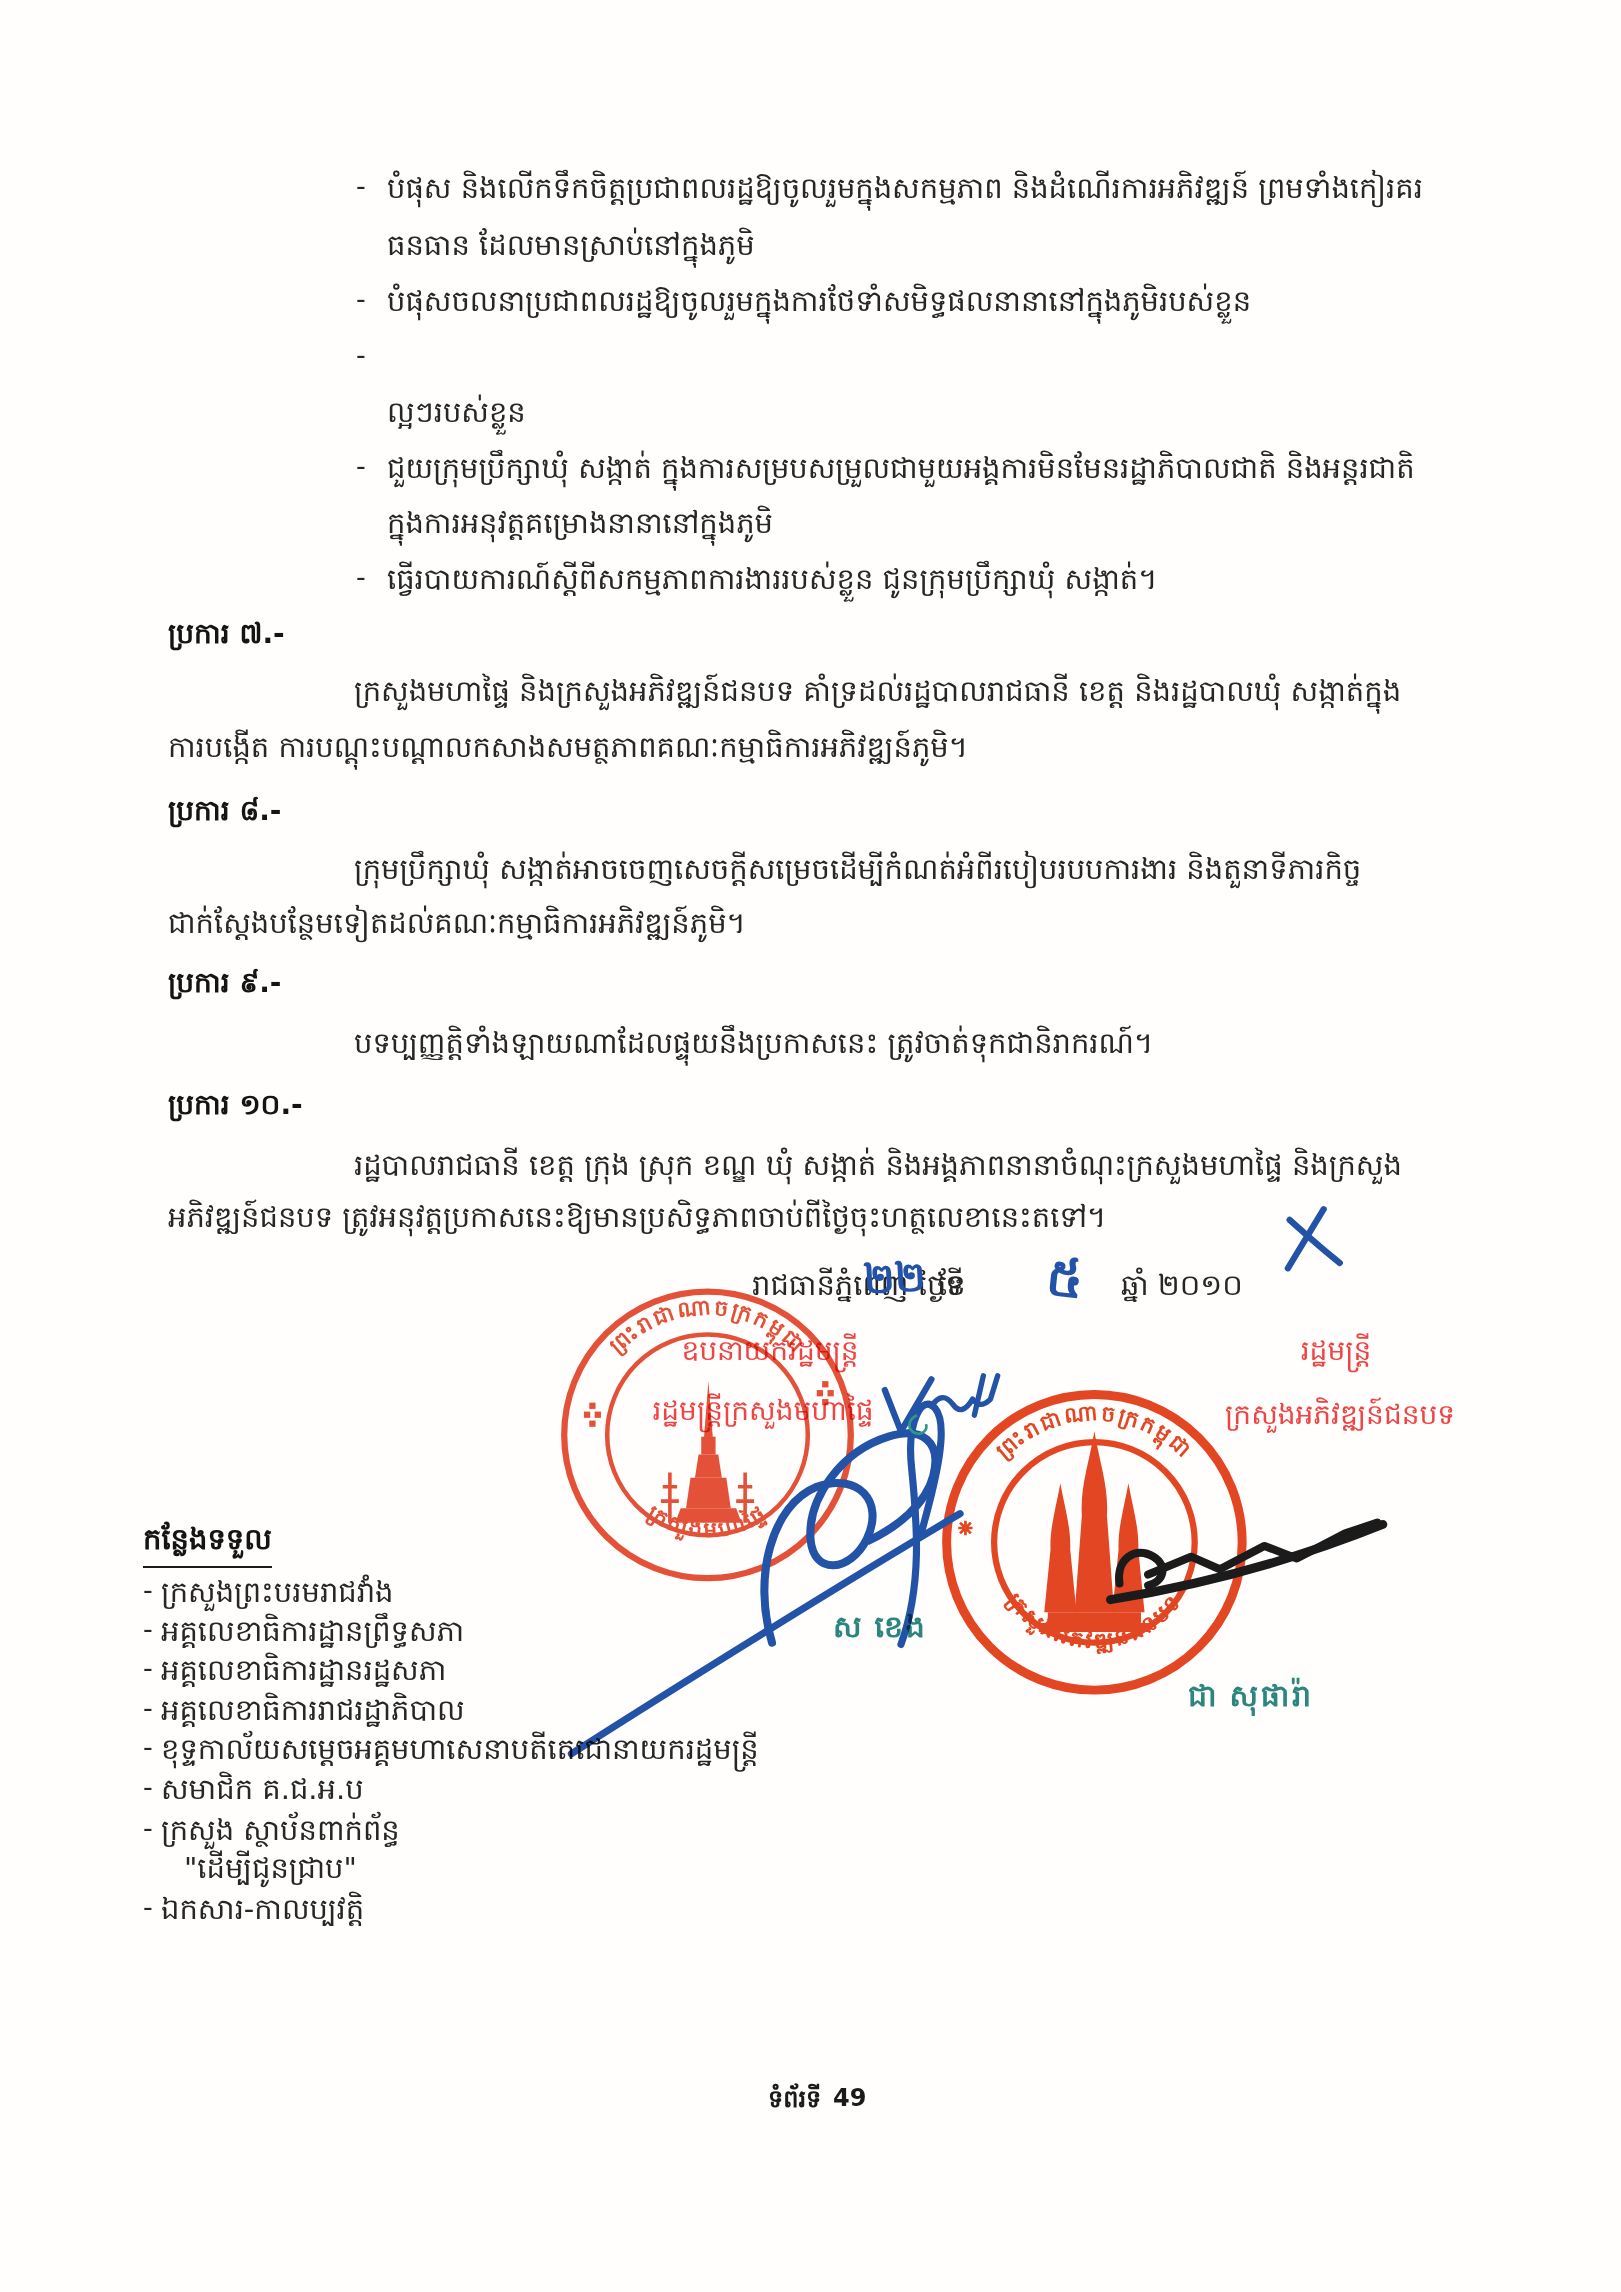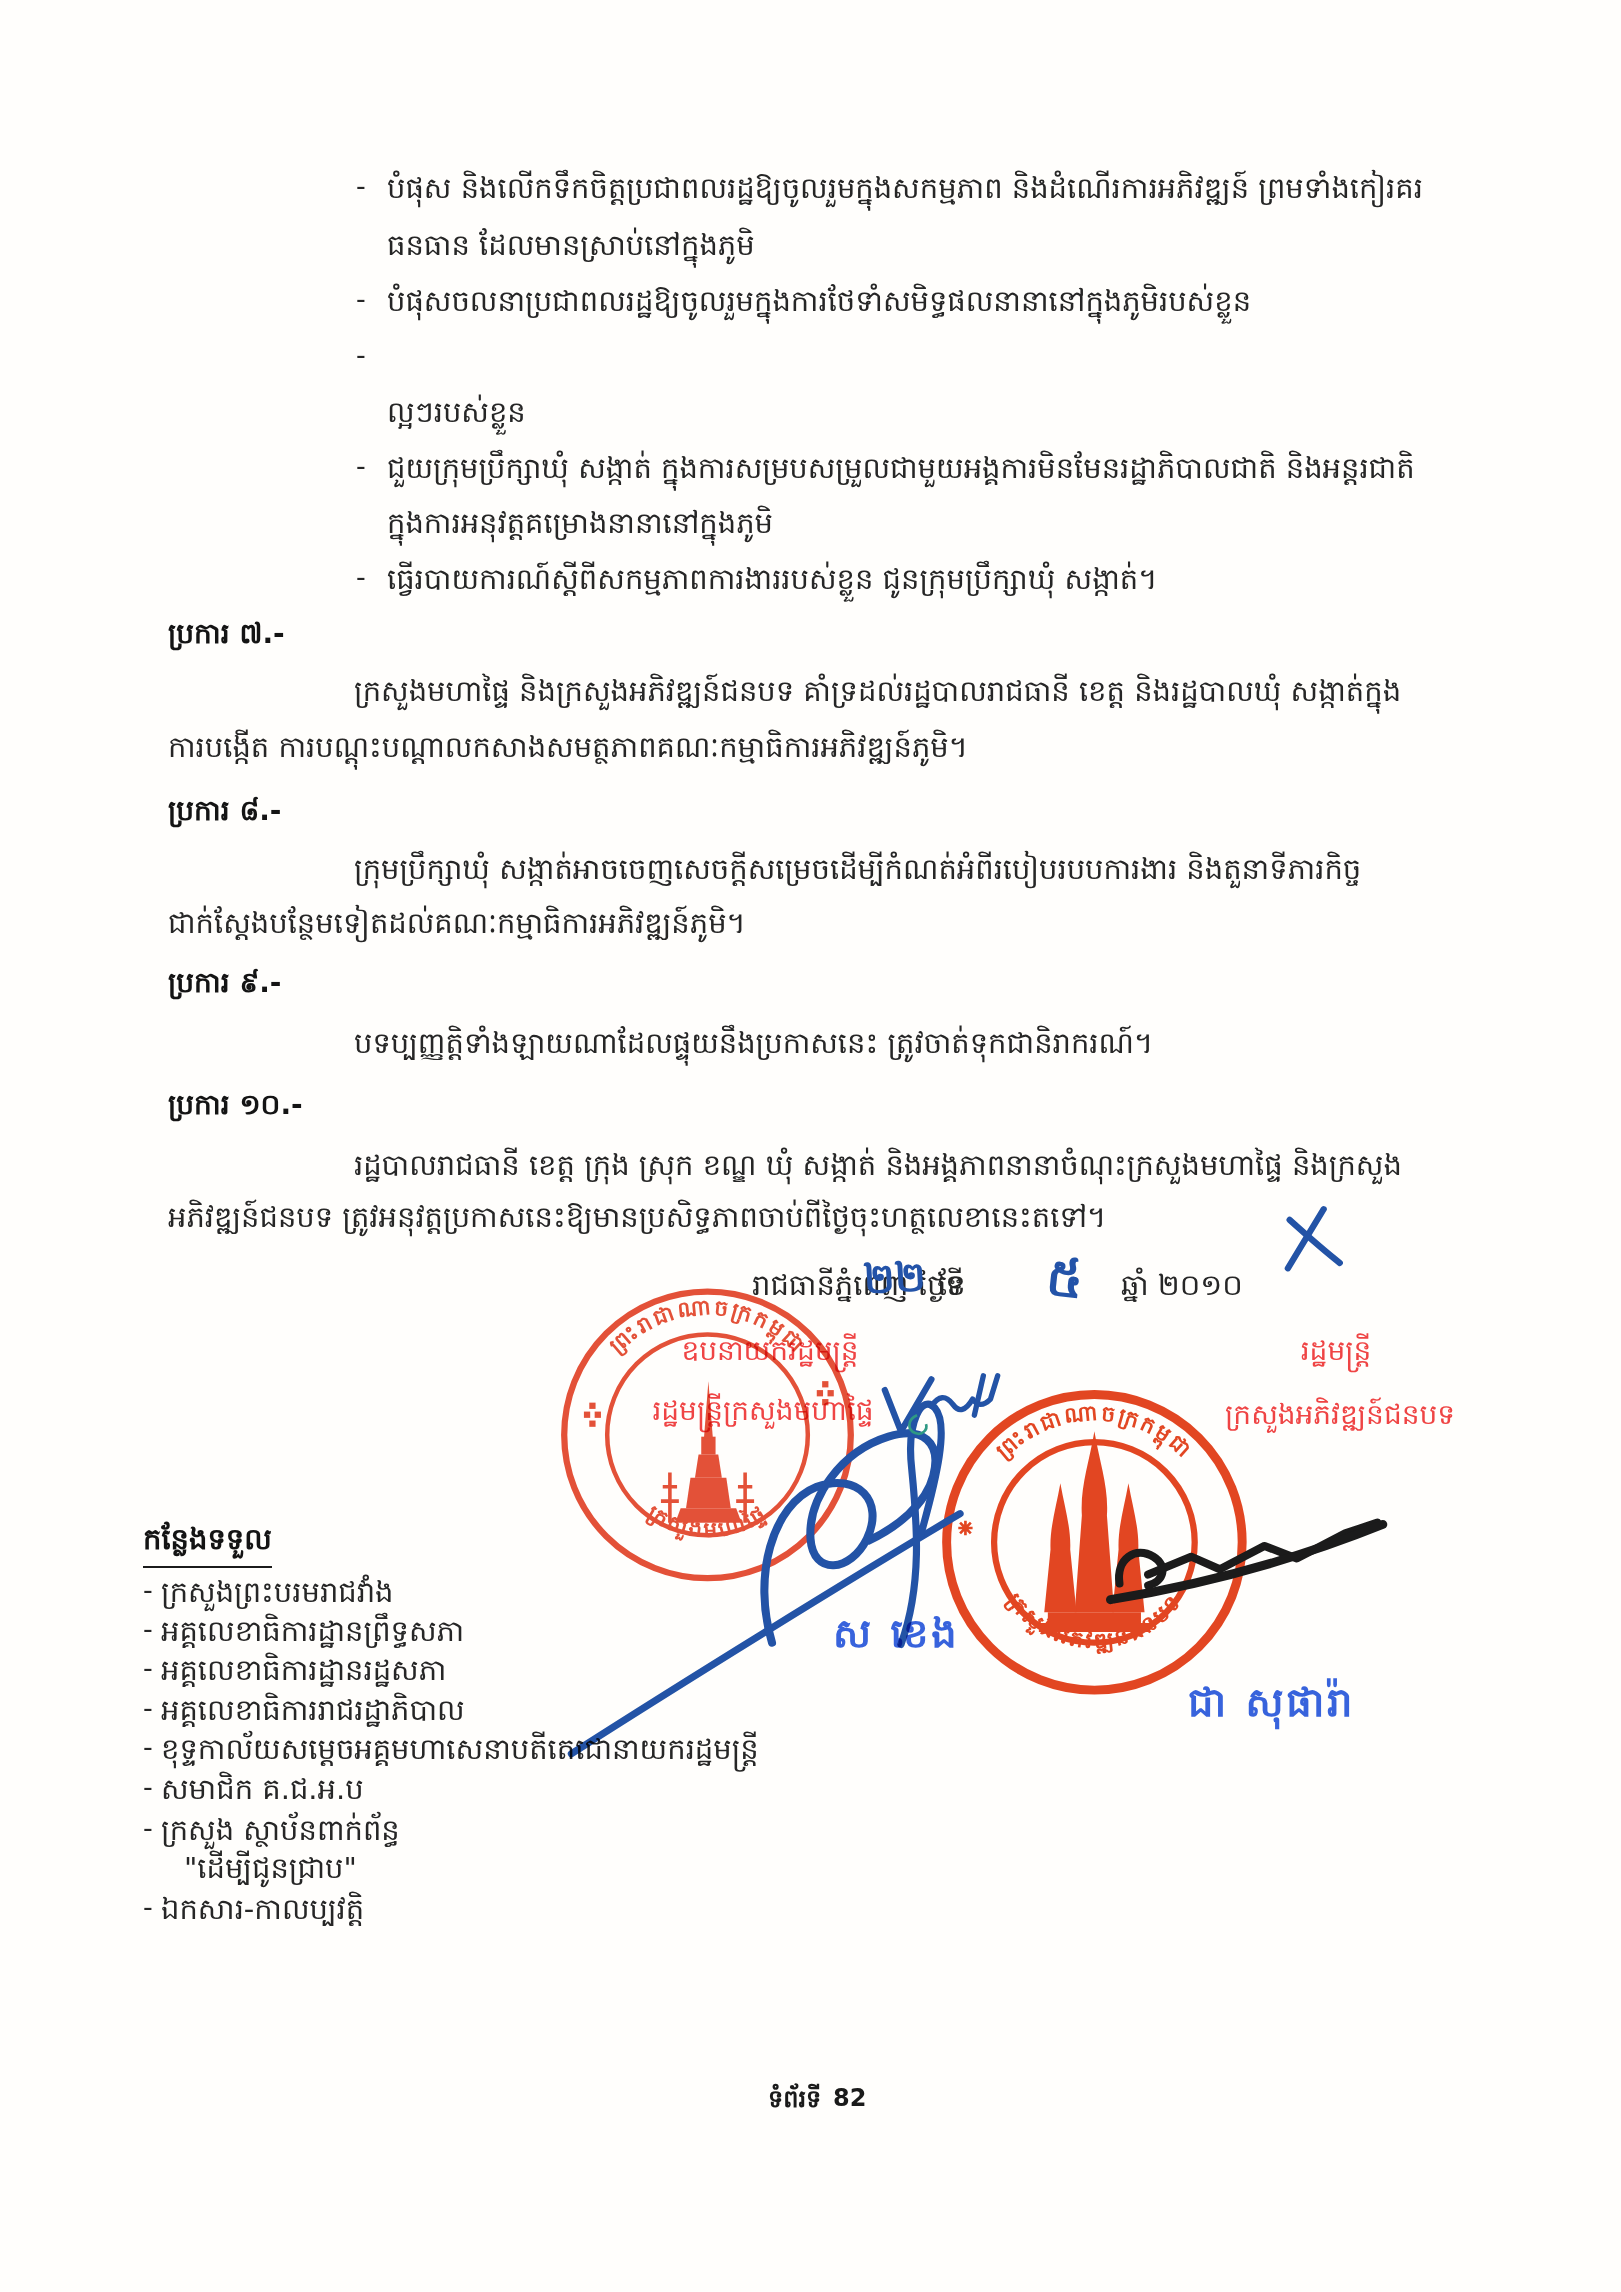--- a/index.html
+++ b/index.html
@@ -4,22 +4,22 @@
 <style>
   html,body{margin:0;padding:0;background:#e9e9e9;}
   .page{position:relative;width:1621px;height:2293px;background:#fffefc;overflow:hidden;
         font-family:"DejaVu Sans",sans-serif;color:#262626;}
   .t{position:absolute;font-size:29px;line-height:1.3;white-space:nowrap;}
   .h{font-weight:bold;font-size:28px;color:#141414;}
   .dash{position:absolute;font-size:27px;color:#262626;}
   .sigtitle{position:absolute;font-weight:normal;font-size:28px;color:#ef4444;
             transform:translateX(-50%);white-space:nowrap;}
   .hand{position:absolute;color:#2353a8;font-weight:bold;white-space:nowrap;}
-  .redname{position:absolute;color:#1d4ed8;font-weight:bold;font-size:40px;
-           letter-spacing:2.7px;opacity:.88;white-space:nowrap;}
+  .redname{position:absolute;color:#0f766e;font-weight:bold;font-size:30px;
+           letter-spacing:2.7px;opacity:.88;white-space:nowrap;font-family:Liberation Serif, serif;}
   .cc-title{position:absolute;font-weight:bold;font-size:29px;color:#141414;
             border-bottom:2.7px solid #1b1b1b;padding-bottom:2.7px;white-space:nowrap;}
   .footer{position:absolute;font-weight:bold;font-size:24px;color:#1a1a1a;white-space:nowrap;}
   svg.overlay{position:absolute;left:0;top:0;mix-blend-mode:multiply;pointer-events:none;}
   .ring{font-size:24px;letter-spacing:3px;font-weight:bold;font-family:"DejaVu Sans",sans-serif;}
 </style>
 </head>
 <body>
 
 <div class="page">
@@ -84,21 +84,21 @@
   <div class="t" style="left:161px;top:1731px">ខុទ្ទកាល័យសម្តេចអគ្គមហាសេនាបតីតេជោនាយករដ្ឋមន្ត្រី</div>
   <div class="dash" style="left:143px;top:1771px">-</div>
   <div class="t" style="left:161px;top:1771px">សមាជិក គ.ជ.អ.ប</div>
   <div class="dash" style="left:143px;top:1812px">-</div>
   <div class="t" style="left:161px;top:1812px">ក្រសួង ស្ថាប័នពាក់ព័ន្ធ</div>
   <div class="t" style="left:184px;top:1850px">"ដើម្បីជូនជ្រាប"</div>
   <div class="dash" style="left:143px;top:1891px">-</div>
   <div class="t" style="left:161px;top:1891px">ឯកសារ-កាលប្បវត្តិ</div>
 
   <div class="footer" style="left:768px;top:2084px">ទំព័រទី</div>
-  <div class="footer" style="left:833px;top:2084px">82</div>
+  <div class="footer" style="left:833px;top:2084px">49</div>
 
   <svg class="overlay" width="1621" height="2293" viewBox="0 0 1810 2560">
     <defs>
       <path id="lsTop" d="M 656,1602 A 134,134 0 0 1 924,1602"></path>
       <path id="lsBot" d="M 676,1602 A 114,114 0 0 0 904,1602"></path>
       <path id="rsTop" d="M 1086,1722 A 136,136 0 0 1 1358,1722"></path>
       <path id="rsBot" d="M 1104,1722 A 118,118 0 0 0 1340,1722"></path>
     </defs>
 
     <g stroke="#e0391d" fill="none" opacity="0.88">

